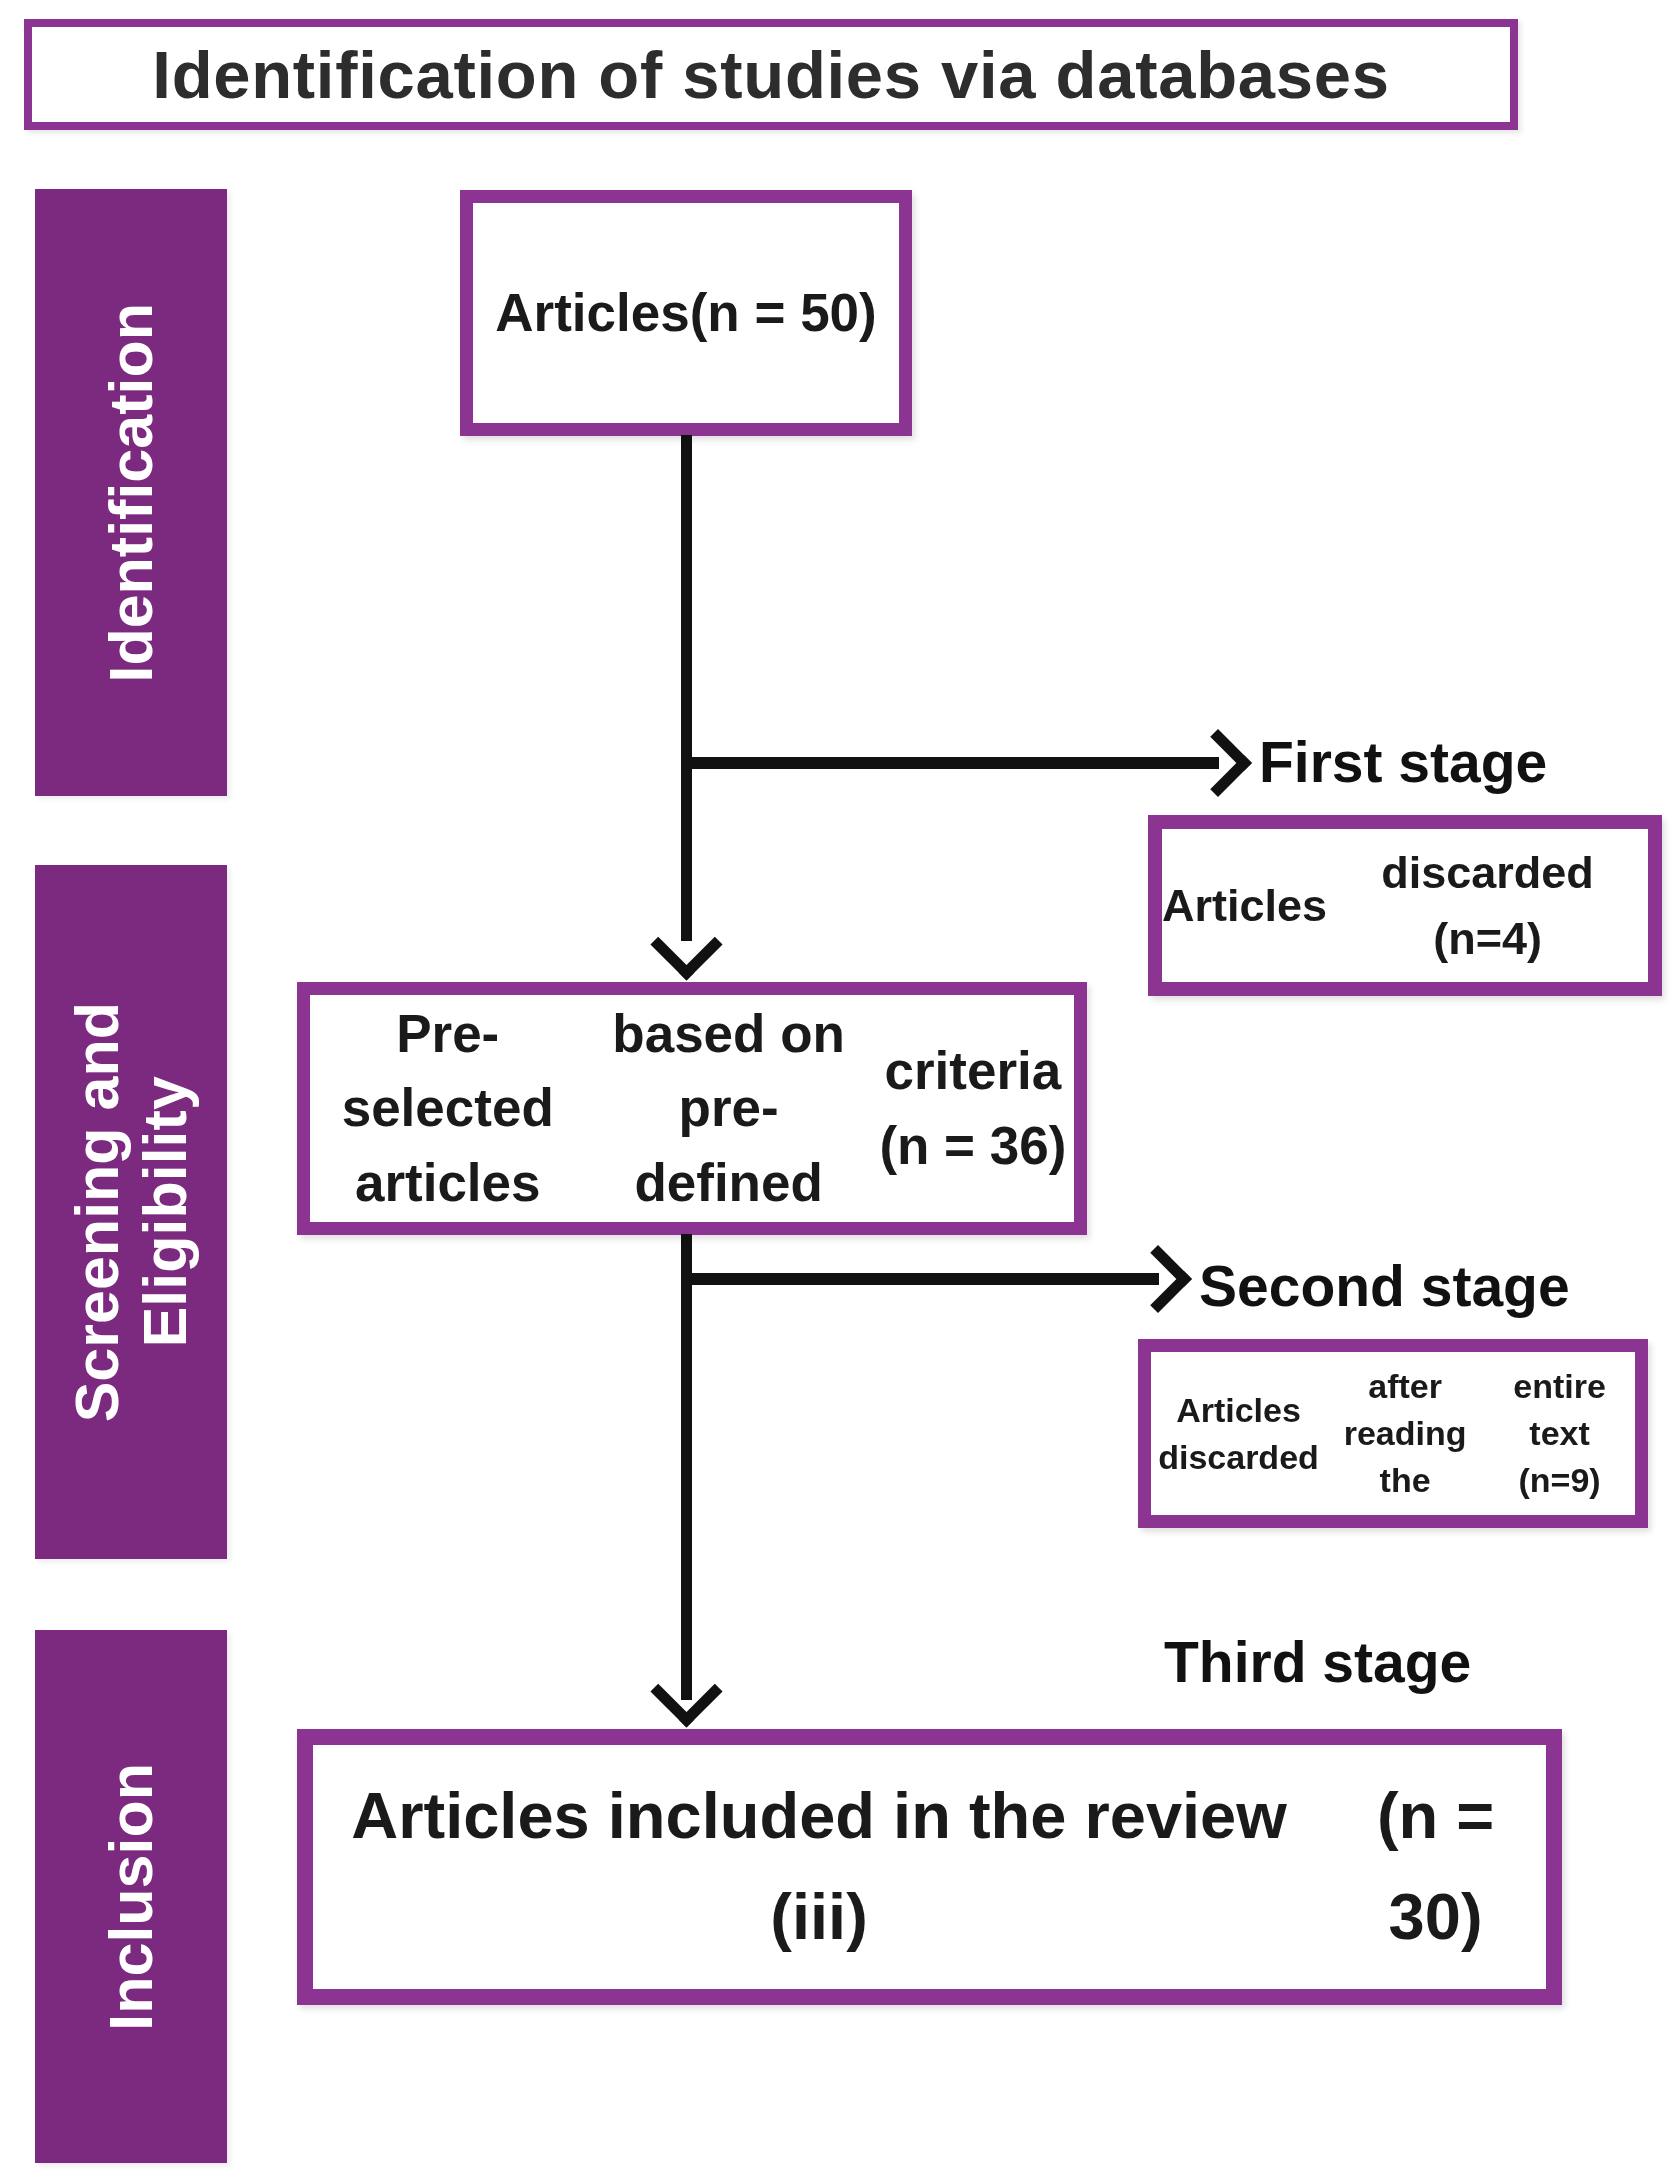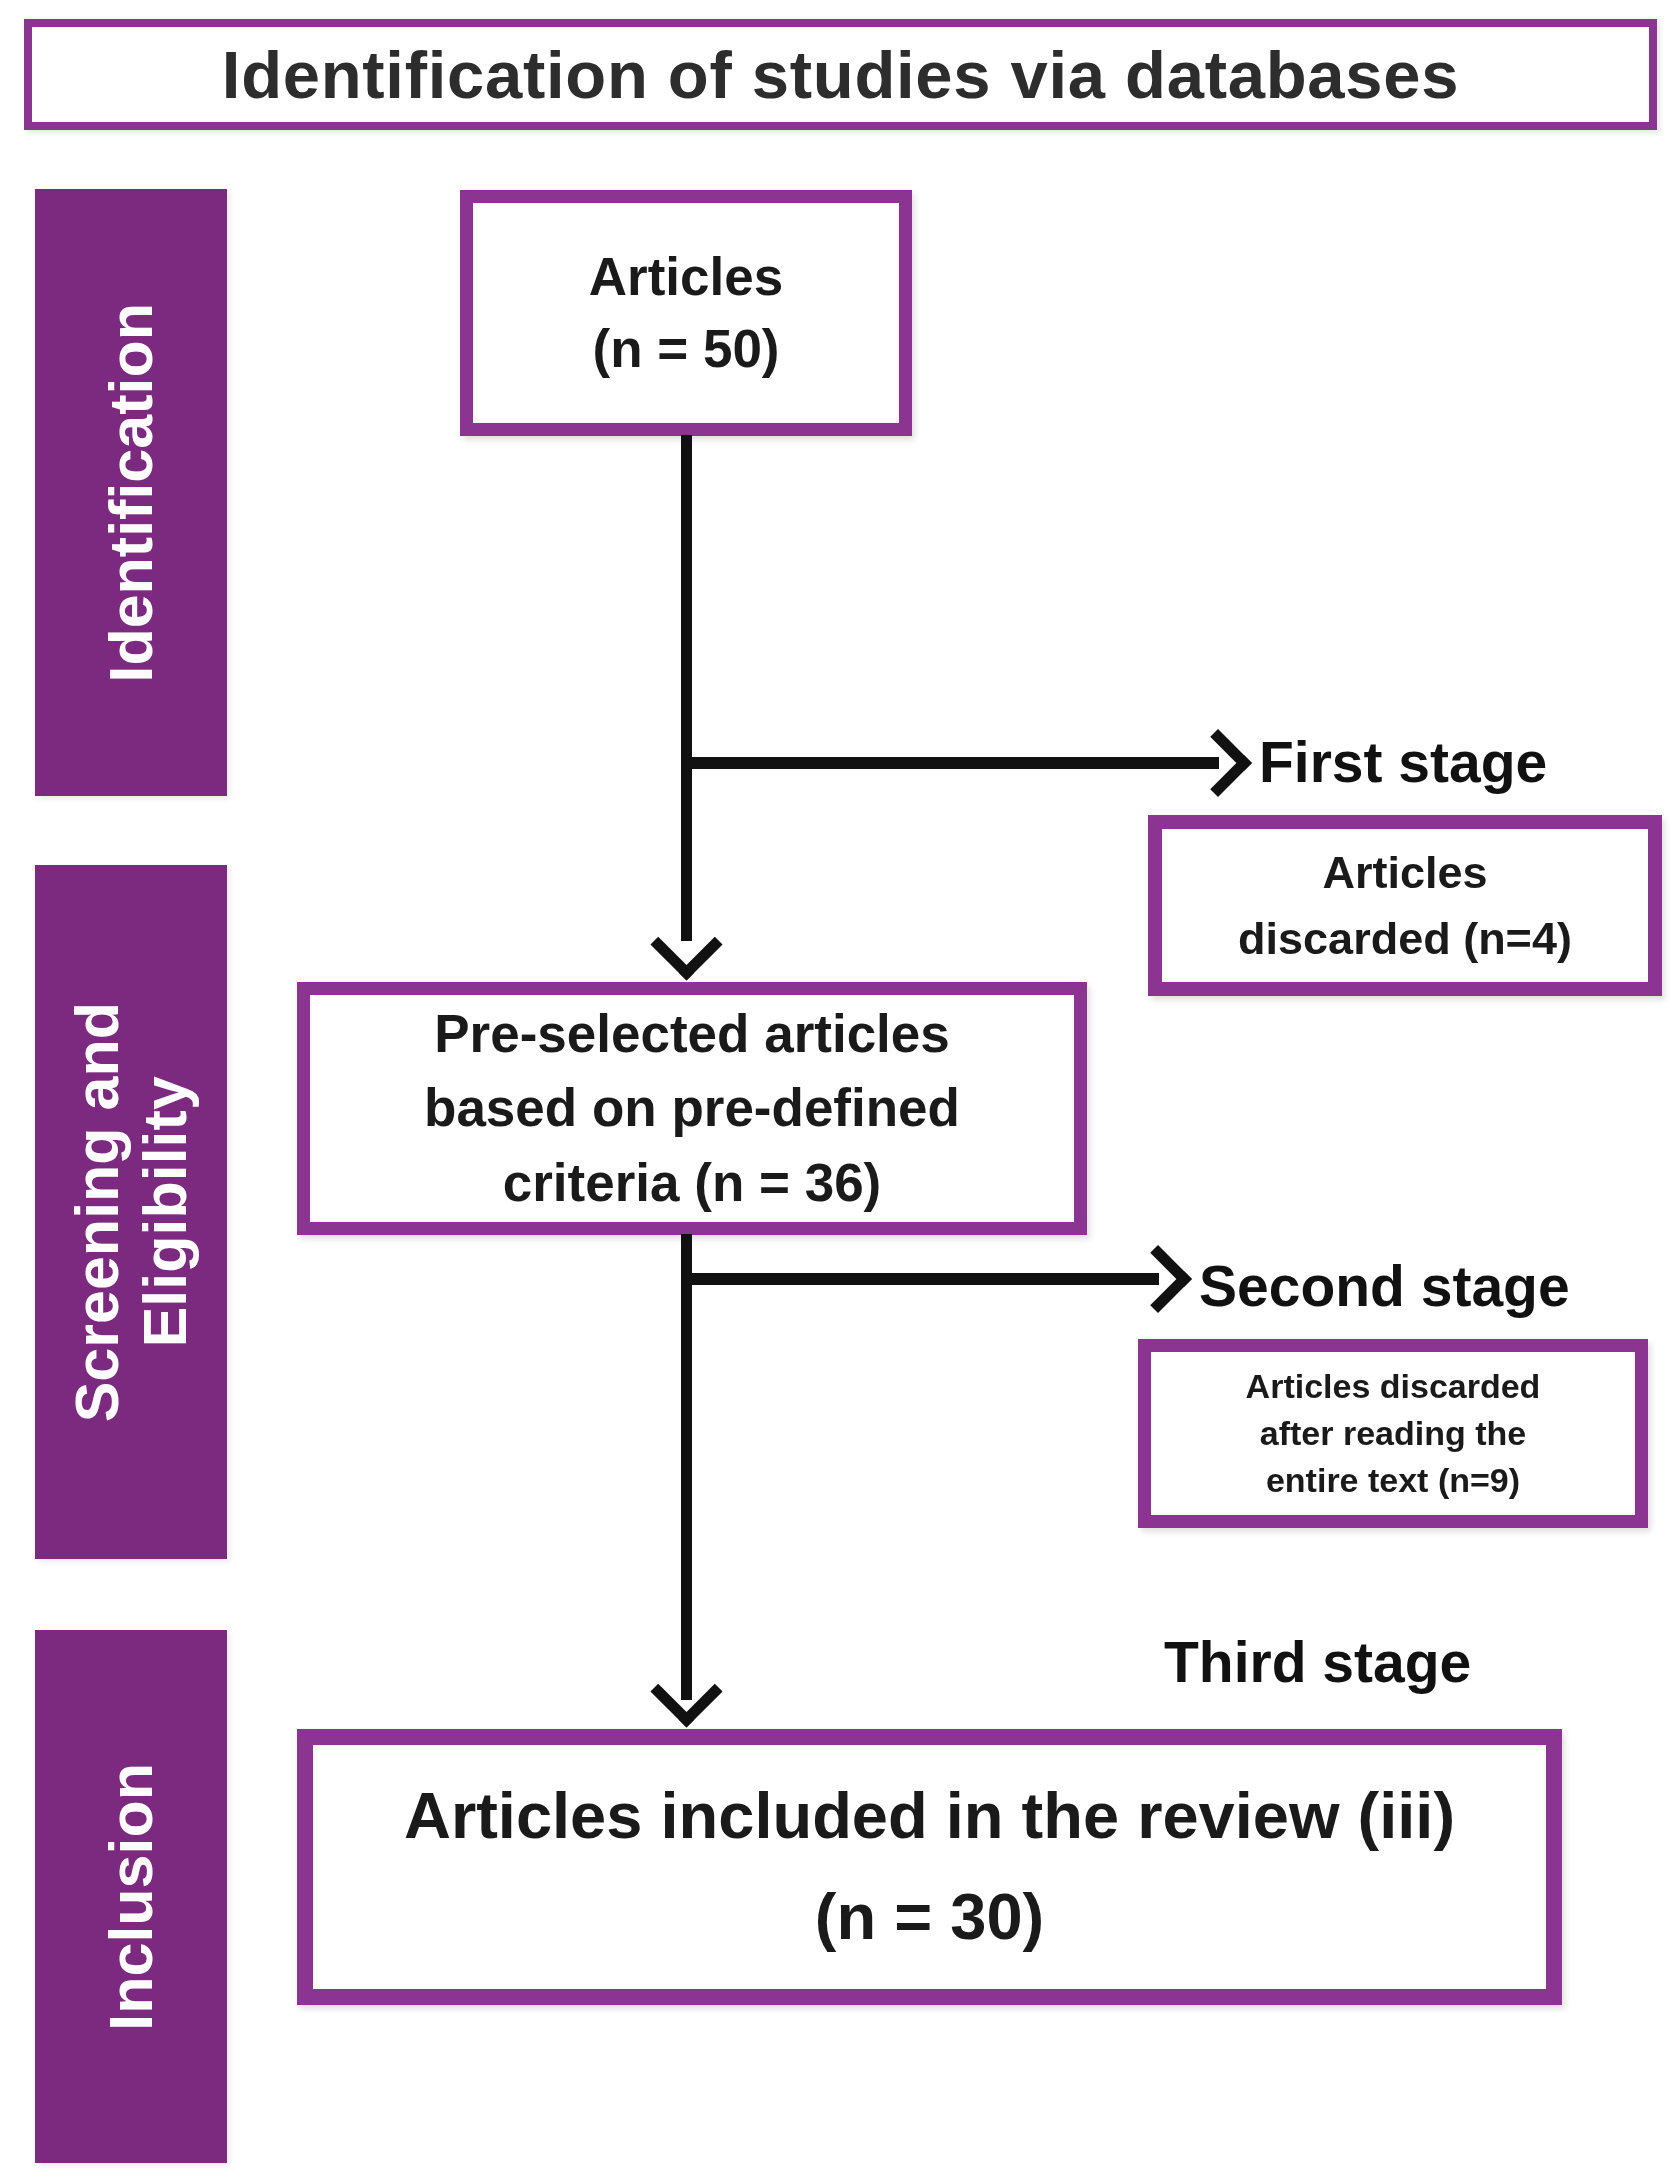--- a/index.html
+++ b/index.html
@@ -18,21 +18,21 @@
   .stage-canvas{
     position:relative;
     width:1680px;
     height:2183px;
     background:#ffffff;
     overflow:hidden;
   }
   .abs{position:absolute;}
   
   .banner{
-    left:24px;top:18.6px;width:1633px;height:111px;
+    left:24px;top:18.6px;width:1494px;height:111px;
     border:8.7px solid var(--purple_border);
     background:#fff;
     display:flex;align-items:center;justify-content:center;
     box-shadow:2.7px 3.3px 5.3px rgba(0,0,0,0.10);
   }
   .banner-text{
     font-size:67px;color:var(--title_color);letter-spacing:0.7px;white-space:nowrap;
   }
   
   .sideband{
@@ -51,21 +51,21 @@
     color:#ffffff;
     font-size:61px;
     line-height:1.12;
     white-space:nowrap;
   }
   .v-line{display:block;}
   
   .fbox{
     background:#ffffff;
     border:13.3px solid var(--purple_border);
-    display:flex;flex-direction:column;align-items:center;justify-content:center;
+    display:flex;align-items:center;justify-content:center;
     text-align:center;color:var(--text_black);
     box-shadow:3.3px 4px 6px rgba(0,0,0,0.12);
   }
   .box-articles{left:460px;top:190px;width:452px;height:246px;font-size:53px;line-height:1.35;}
   .box-discarded-1{left:1148px;top:815px;width:514px;height:181px;border-width:14.7px;font-size:45px;line-height:1.45;}
   .box-preselected{left:297px;top:982px;width:790px;height:253px;font-size:53px;line-height:1.4;align-items:center;}
   .box-discarded-2{left:1138px;top:1339px;width:510px;height:189px;font-size:34px;line-height:1.38;}
   .box-included{left:297px;top:1729px;width:1265px;height:276px;border-width:16px;font-size:65px;line-height:1.55;}
   
   .shaft-v{width:10.7px;background:var(--line_black);}

